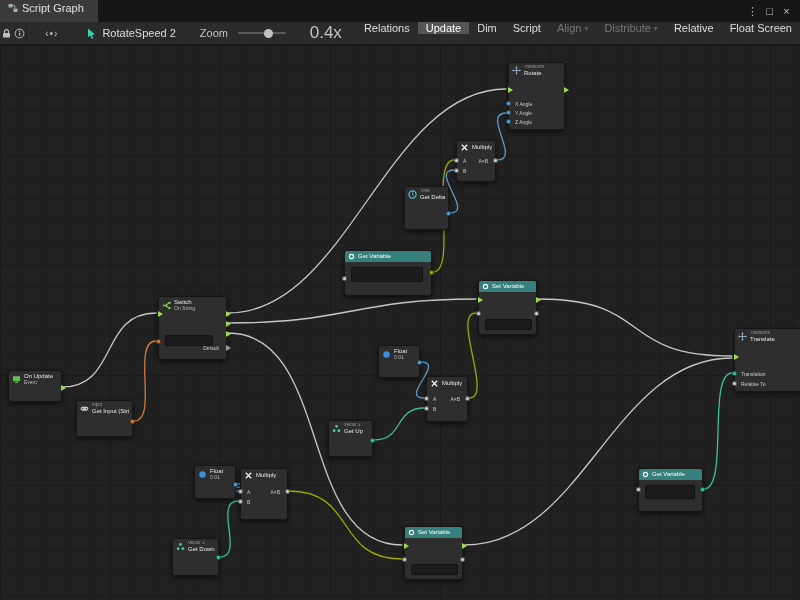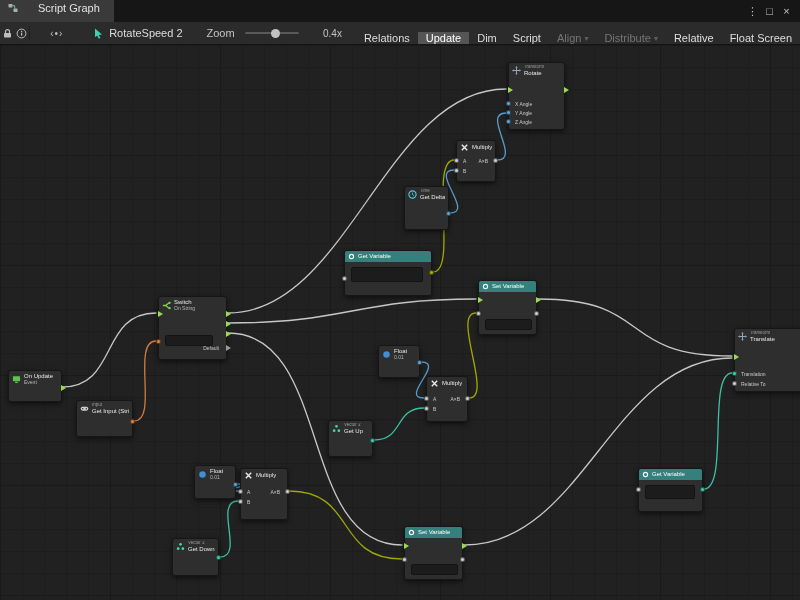--- a/index.html
+++ b/index.html
@@ -1,35 +1,35 @@
 <!DOCTYPE html>
 <html><head>
 <meta charset="utf-8">
 <style>
 *{margin:0;padding:0;box-sizing:border-box}
 html,body{width:800px;height:600px;overflow:hidden;background:#191919;font-family:"Liberation Sans",sans-serif}
 body{position:relative}
 
 #tabbar{position:absolute;top:0;left:0;right:0;height:22px;background:#161616;display:flex;align-items:stretch;z-index:10}
-.tab{display:flex;align-items:center;gap:20px;background:#3a3a3a;padding:0 14px 7px 8px;font-size:11px;color:#e2e2e2}
+.tab{display:flex;align-items:center;gap:4px;background:#3a3a3a;padding:0 14px 7px 8px;font-size:11px;color:#e2e2e2}
 .tabicon svg,.ticon svg,.crumbicon svg{display:block}
 .wincontrols{margin-left:auto;display:flex;align-items:center;gap:2px;padding-right:6px;color:#c8c8c8}
 .wicon{width:15px;text-align:center;font-size:11px}
 
 #toolbar{position:absolute;top:22px;left:0;right:0;height:23px;background:#2b2b2b;border-bottom:1px solid #141414;display:flex;align-items:center;color:#cfcfcf;z-index:10;overflow:hidden}
 .ticon{width:24px;height:100%;display:flex;align-items:center;justify-content:center}
 .ticon.wide{width:44px;margin-left:14px;font-size:10px;letter-spacing:1px;color:#bdbdbd}
 .tsep{width:1px;height:14px;background:#1f1f1f}
 .graphcrumb{display:flex;align-items:center;gap:5px;margin-left:24px;font-size:11px;color:#ddd;white-space:nowrap}
 .zoomlabel{margin-left:24px;font-size:11px;color:#c4c4c4}
 .slider{position:relative;width:90px;height:14px;margin-left:10px}
 .track{position:absolute;left:0;right:0;top:6px;height:2px;background:#5a5a5a;border-radius:1px}
 .thumb{position:absolute;left:26px;top:2.5px;width:9px;height:9px;border-radius:50%;background:#c2c2c2}
-.zoomval{margin-left:24px;font-size:10px;color:#c4c4c4}
-#toolbar-buttons{display:flex;height:100%;margin-left:14px;align-items:flex-end}
+.zoomval{margin-left:24px;font-size:17px;color:#c4c4c4}
+#toolbar-buttons{display:flex;height:100%;margin-left:14px;align-items:flex-start}
 .tbtn{display:flex;align-items:center;padding:0 8px;font-size:11px;color:#dedede;white-space:nowrap}
 .tbtn.active{background:#555;color:#fff}
 .tbtn.disabled{color:#757575}
 .caret{font-size:8px;margin-left:3px;color:#9a9a9a}
 .tbtn.disabled .caret{color:#606060}
 
 #canvas{position:absolute;top:45px;left:0;width:800px;height:555px;background-color:#212121;
 background-image:linear-gradient(#1a1a1a 1px,transparent 1px),linear-gradient(90deg,#1a1a1a 1px,transparent 1px),linear-gradient(#1d1d1d 1px,transparent 1px),linear-gradient(90deg,#1d1d1d 1px,transparent 1px);
 background-size:110px 110px,110px 110px,22px 22px,22px 22px}
 #wires{position:absolute;left:0;top:0;z-index:1}

